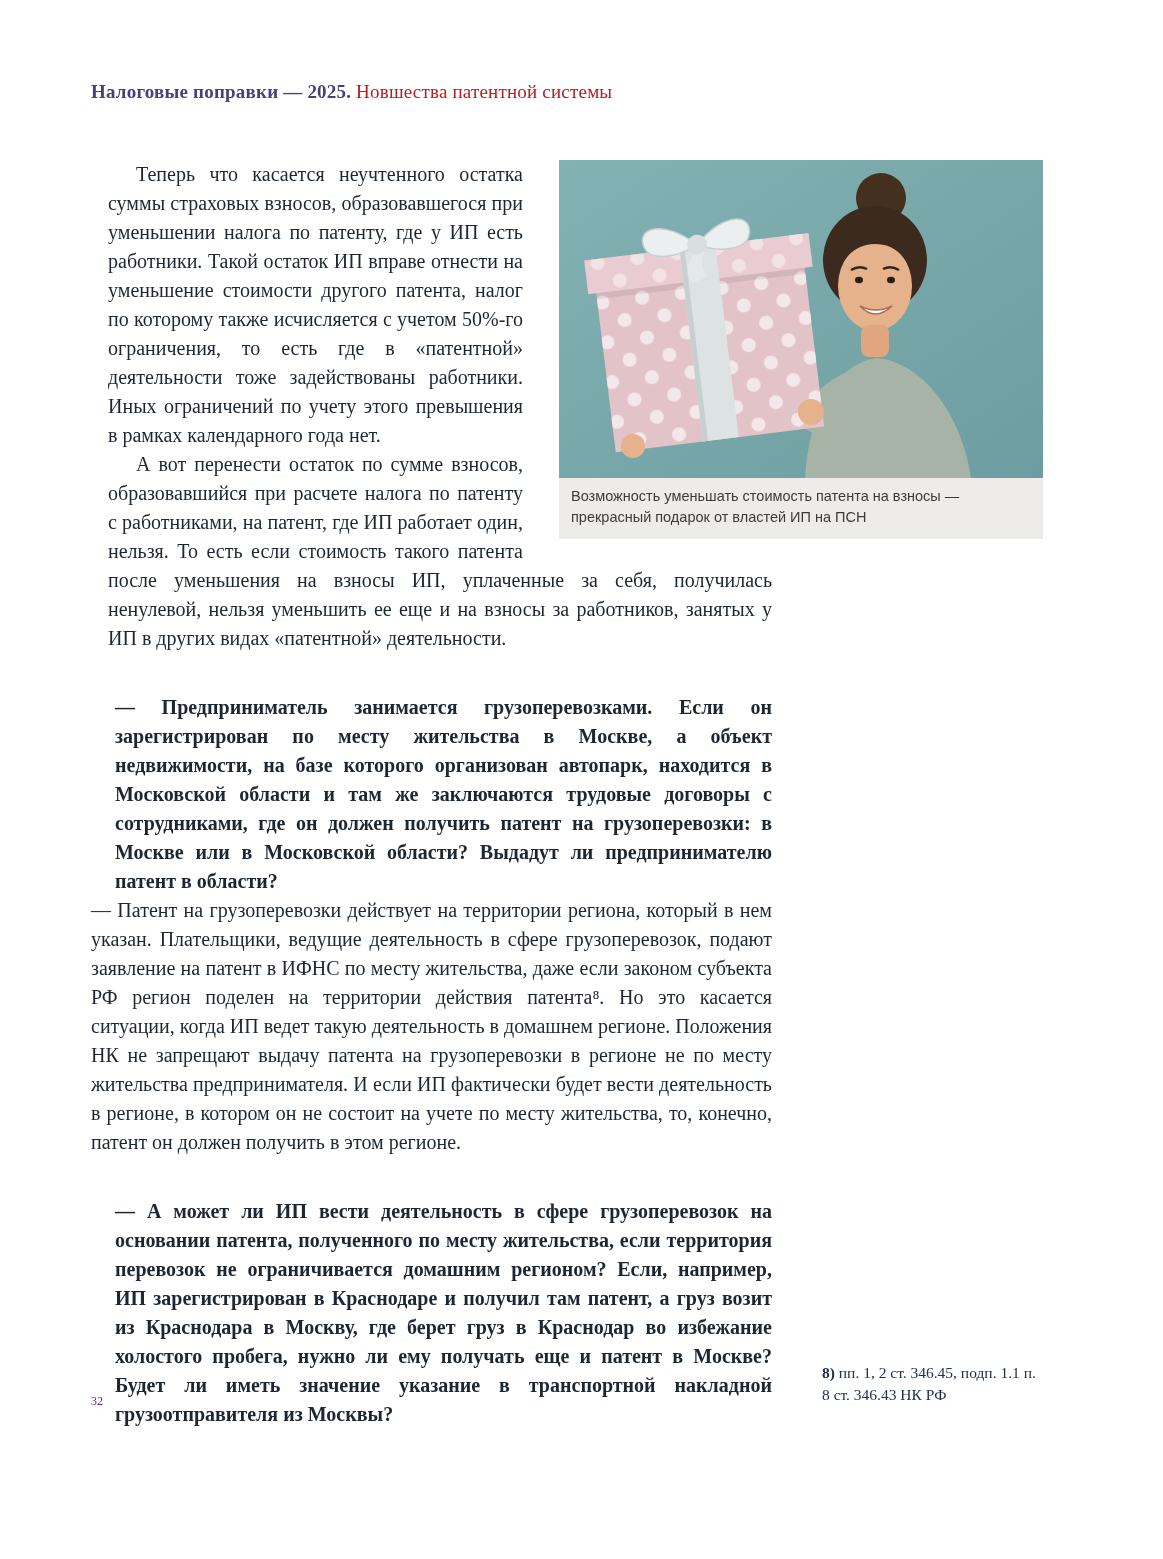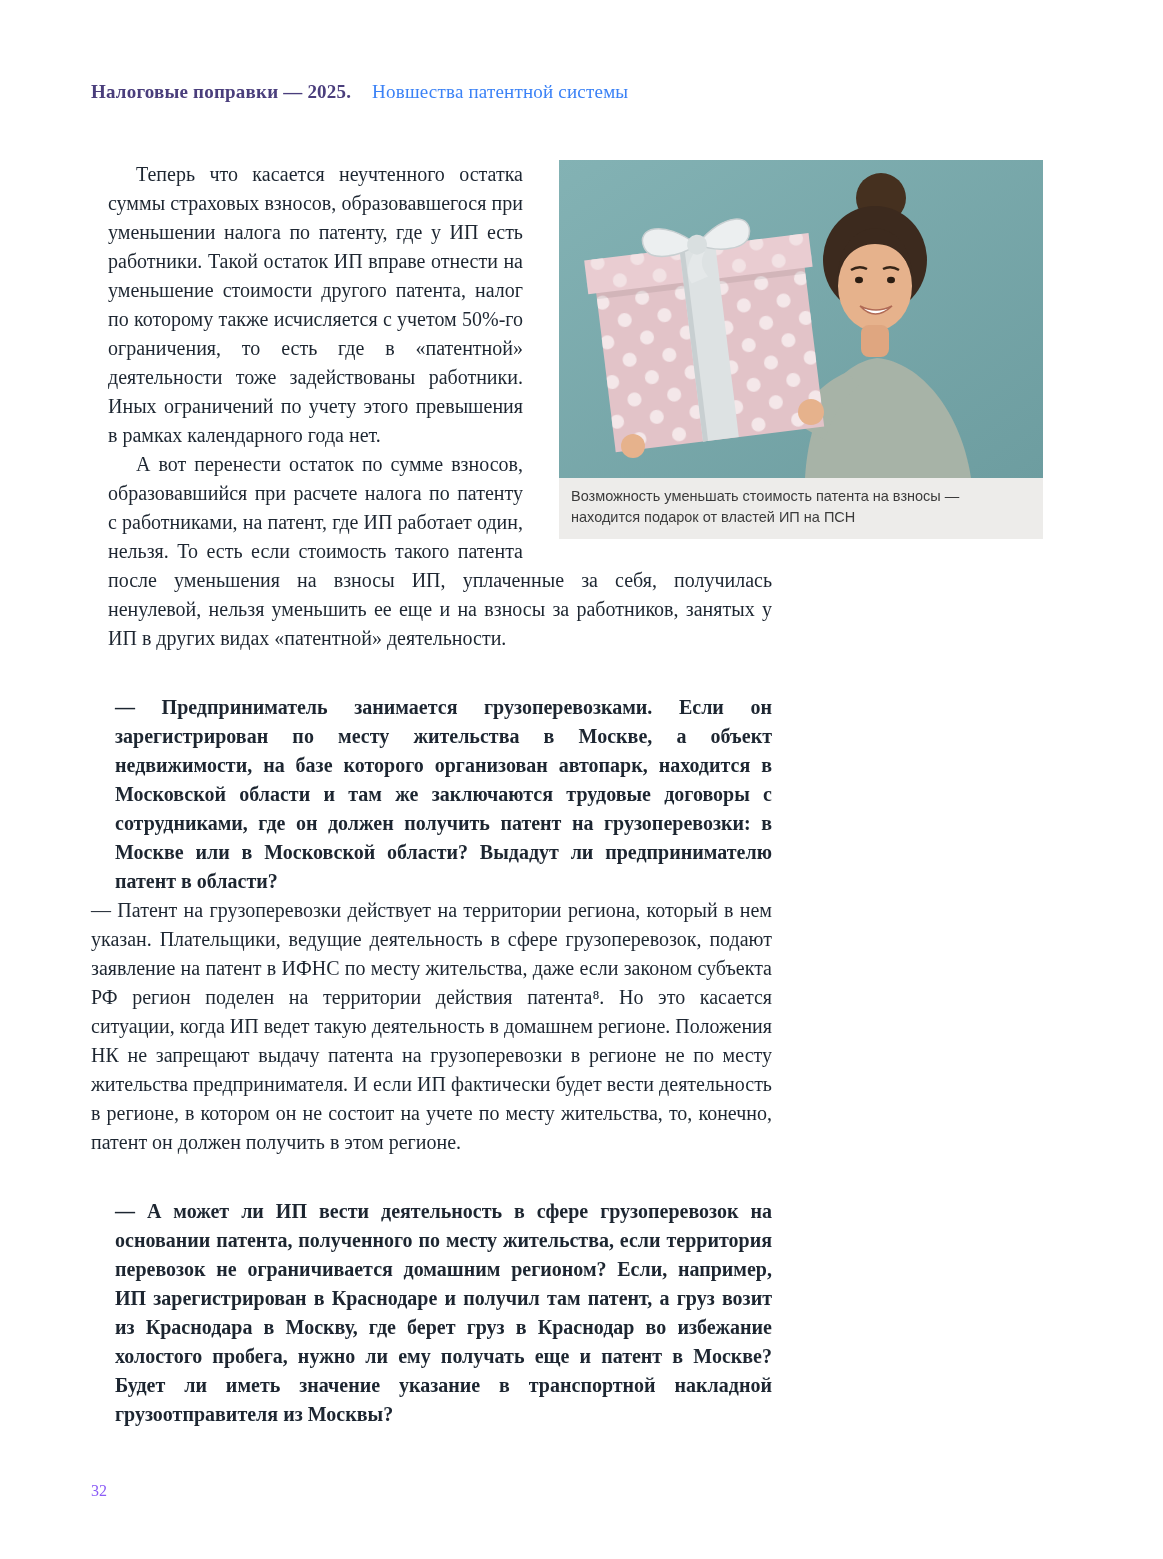--- a/index.html
+++ b/index.html
@@ -16,21 +16,21 @@
   
   .header {
     position: absolute;
     left: 91px;
     top: 80px;
     font-size: 19px;
     line-height: 24px;
     letter-spacing: 0.2px;
   }
   .header .hdr-bold  { color: #4a3e7c; font-weight: bold; }
-  .header .hdr-light { color: #3b82f6; margin-left: 16px; }
+  .header .hdr-light { color: #b91c1c; }
 
   
   .article {
     position: absolute;
     left: 91px;
     top: 160px;
     width: 681px;
     font-size: 20px;
     line-height: 29px;
     text-align: justify;
@@ -68,23 +68,23 @@
     line-height: 22px;
     color: #20304f;
     text-align: left;
   }
   .footnote .fn-marker { font-weight: bold; }
 
   
   .page-number {
     position: absolute;
     left: 91px;
-    top: 1482px;
-    font-size: 16px;
-    color: #8b5cf6;
+    top: 1394px;
+    font-size: 12px;
+    color: #4c1d95;
   }
 </style>
 </head>
 <body>
 
 <div class="page">
 
   <div class="header">
     <span class="hdr-bold">Налоговые поправки — 2025.</span>
     <span class="hdr-light">Новшества патентной системы</span>
@@ -132,26 +132,29 @@
 
           <path d="M151 84 C120 54 92 60 98 80 C102 95 130 95 151 84 Z" fill="#eceff0" stroke="#c8cfd1" stroke-width="1.5"></path>
           <path d="M151 84 C182 54 210 60 204 80 C200 95 172 95 151 84 Z" fill="#eceff0" stroke="#c8cfd1" stroke-width="1.5"></path>
           <path d="M148 90 C138 103 136 112 141 122 L158 117 C151 107 153 98 158 92 Z" fill="#e4e8e9"></path>
           <circle cx="151" cy="84" r="10" fill="#d9dfe0"></circle>
         </g>
 
         <circle cx="252" cy="252" r="13" fill="#e6b28c"></circle>
         <circle cx="74" cy="286" r="12" fill="#e6b28c"></circle>
       </svg>
-      <figcaption>Возможность уменьшать стоимость патента на взносы — находится подарок от властей ИП на ПСН</figcaption>
+      <figcaption>Возможность уменьшать стоимость патента на взносы — прекрасный подарок от властей ИП на ПСН</figcaption>
     </figure>
 
     <p class="indent">Теперь что касается неучтенного остатка суммы страховых взносов, образовавшегося при уменьшении налога по патенту, где у ИП есть работники. Такой остаток ИП вправе отнести на уменьшение стоимости другого патента, налог по которому также исчисляется с учетом 50%-го ограничения, то есть где в «патентной» деятельности тоже задействованы работники. Иных ограничений по учету этого превышения в рамках календарного года нет.</p>
     <p class="indent">А вот перенести остаток по сумме взносов, образовавшийся при расчете налога по патенту с работниками, на патент, где ИП работает один, нельзя. То есть если стоимость такого патента после уменьшения на взносы ИП, уплаченные за себя, получилась ненулевой, нельзя уменьшить ее еще и на взносы за работников, занятых у ИП в других видах «патентной» деятельности.</p>
     <p class="question">—  Предприниматель занимается грузоперевозками. Если он зарегистрирован по месту жительства в Москве, а объект недвижимости, на базе которого организован автопарк, находится в Московской области и там же заключаются трудовые договоры с сотрудниками, где он должен получить патент на грузоперевозки: в Москве или в Московской области? Выдадут ли предпринимателю патент в области?</p>
     <p class="answer">—  Патент на грузоперевозки действует на территории региона, который в нем указан. Плательщики, ведущие деятельность в сфере грузоперевозок, подают заявление на патент в ИФНС по месту жительства, даже если законом субъекта РФ регион поделен на территории действия патента⁸. Но это касается ситуации, когда ИП ведет такую деятельность в домашнем регионе. Положения НК не запрещают выдачу патента на грузоперевозки в регионе не по месту жительства предпринимателя. И если ИП фактически будет вести деятельность в регионе, в котором он не состоит на учете по месту жительства, то, конечно, патент он должен получить в этом регионе.</p>
     <p class="question">—  А может ли ИП вести деятельность в сфере грузоперевозок на основании патента, полученного по месту жительства, если территория перевозок не ограничивается домашним регионом? Если, например, ИП зарегистрирован в Краснодаре и получил там патент, а груз возит из Краснодара в Москву, где берет груз в Краснодар во избежание холостого пробега, нужно ли ему получать еще и патент в Москве? Будет ли иметь значение указание в транспортной накладной грузоотправителя из Москвы?</p>
   </div>
 
+  <div class="footnote">
+    <span class="fn-marker">8)</span><span> пп. 1, 2 ст. 346.45, подп. 1.1 п. 8 ст. 346.43 НК РФ</span>
+  </div>
 
   <div class="page-number">32</div>
 
 </div>
 
 </body></html>

